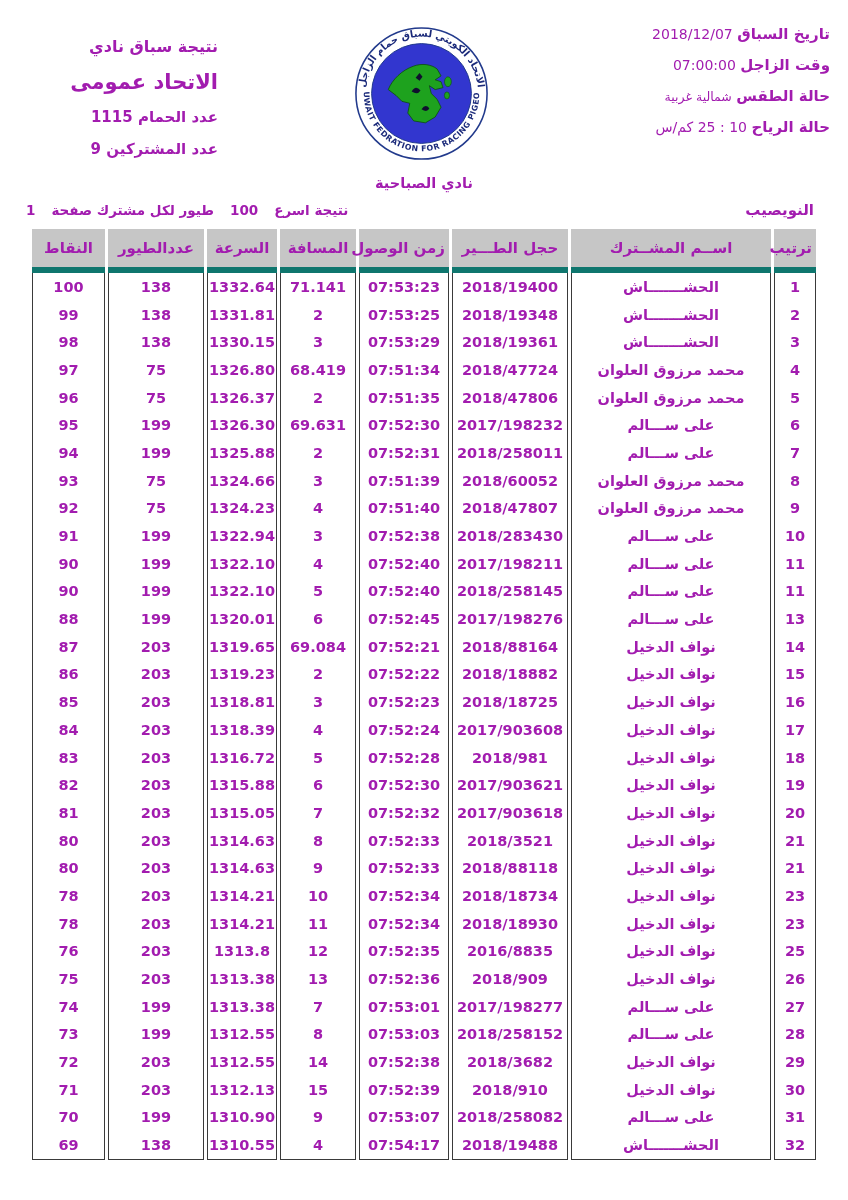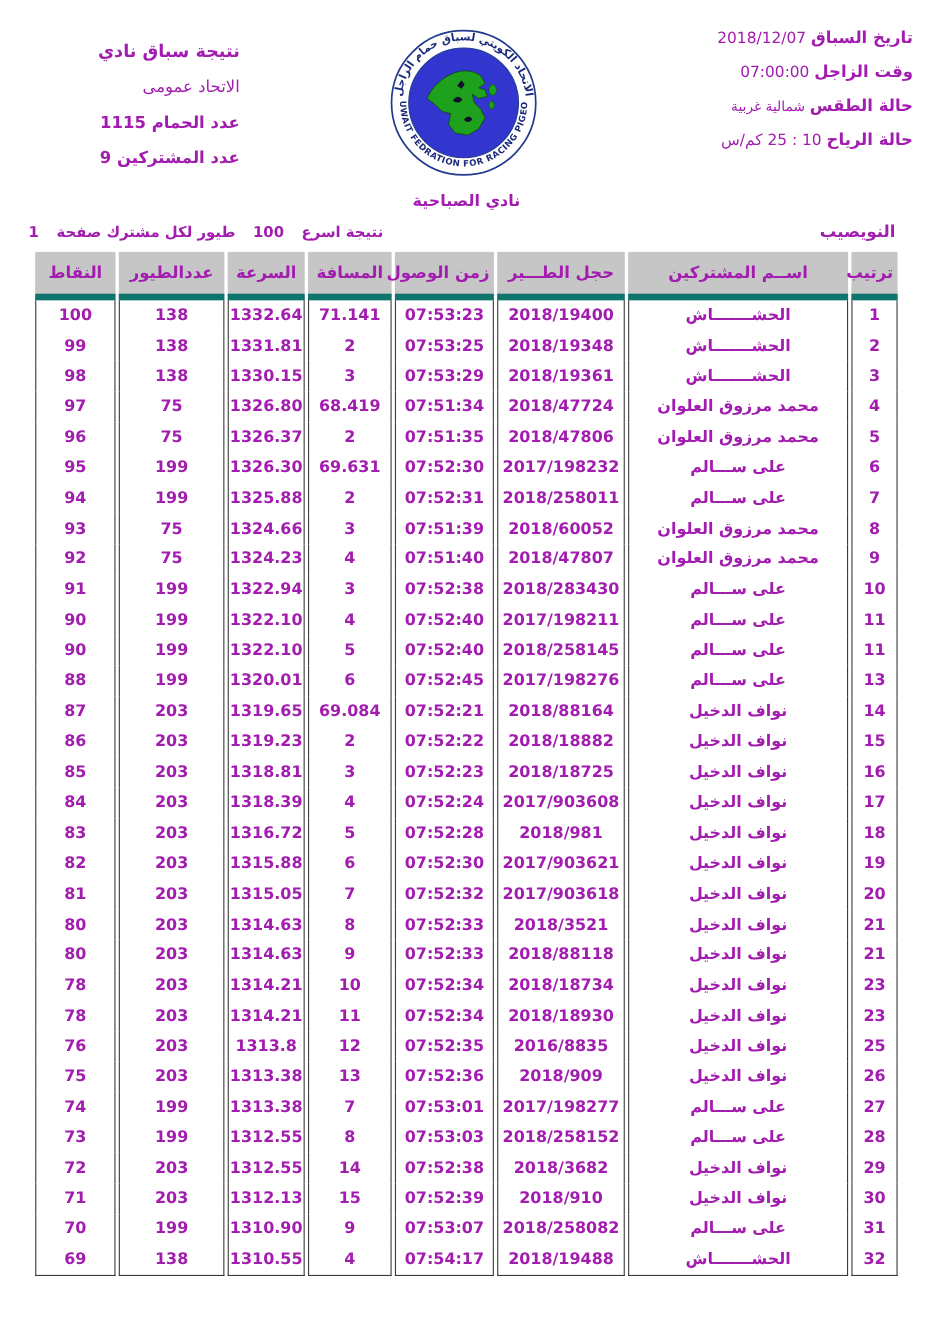--- a/index.html
+++ b/index.html
@@ -21,21 +21,21 @@
     height:148px;
   }
   .race-info{width:205px;text-align:right;}
   .race-info .line{margin-bottom:13px;font-size:14px;white-space:nowrap;}
   .race-info .lbl{font-weight:bold;font-size:15px;}
   .race-info .val{font-weight:normal;font-size:14px;}
   .race-info .val.small{font-size:12.5px;}
   .club-info{width:178px;text-align:right;padding-top:12px;}
   .club-info .line{margin-bottom:14px;white-space:nowrap;}
   .t-bold{font-weight:bold;font-size:16px;}
-  .t-norm{font-weight:normal;font-size:15px;}
+  .t-norm{font-weight:bold;font-size:21px;}
   .t-bold2{font-weight:bold;font-size:15px;}
   .logo-wrap{width:137px;height:137px;flex:0 0 auto;}
   
   .club-name{text-align:center;font-weight:bold;font-size:14.5px;margin-top:2px;}
   .subheader{
     display:flex;align-items:baseline;
     padding:10px 20px 6px 26px;
   }
   .season{font-weight:bold;font-size:17px;white-space:nowrap;}
   .season .race-no{font-size:16px;}
@@ -159,21 +159,21 @@
         <col class="w-ring">
         <col class="w-arrival">
       <col class="w-dist">
         <col class="w-speed">
         <col class="w-birds">
         <col class="w-points">
     </colgroup>
     <thead>
       <tr>
           <th class="c-rank">ترتيب</th>
-          <th class="c-name">اســم المشتركين</th>
+          <th class="c-name">اســم المشــترك</th>
           <th class="c-ring">حجل الطـــير</th>
           <th class="c-arrival">زمن الوصول</th>
           <th class="c-dist">المسافة</th>
           <th class="c-speed">السرعة</th>
           <th class="c-birds">عددالطيور</th>
           <th class="c-points">النقاط</th>
         </tr>
     </thead>
     <tbody>
         <tr>

